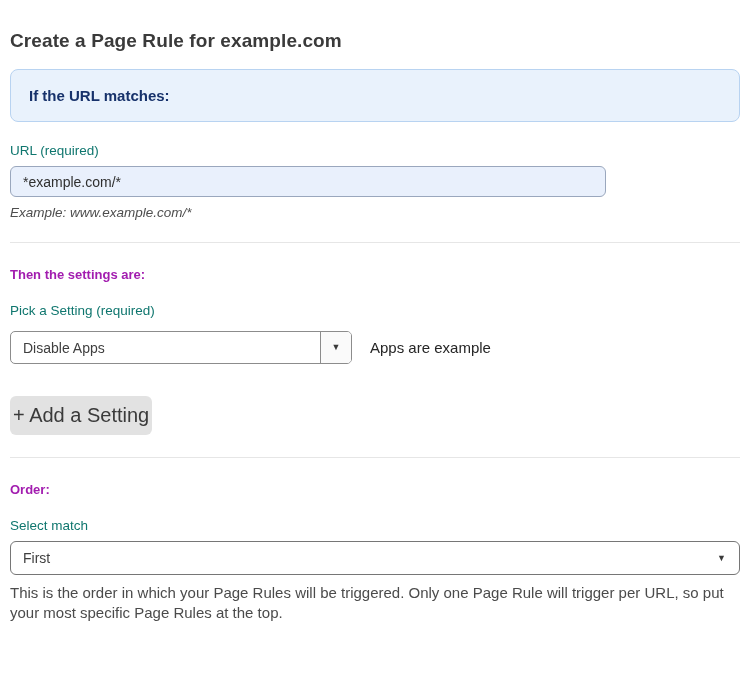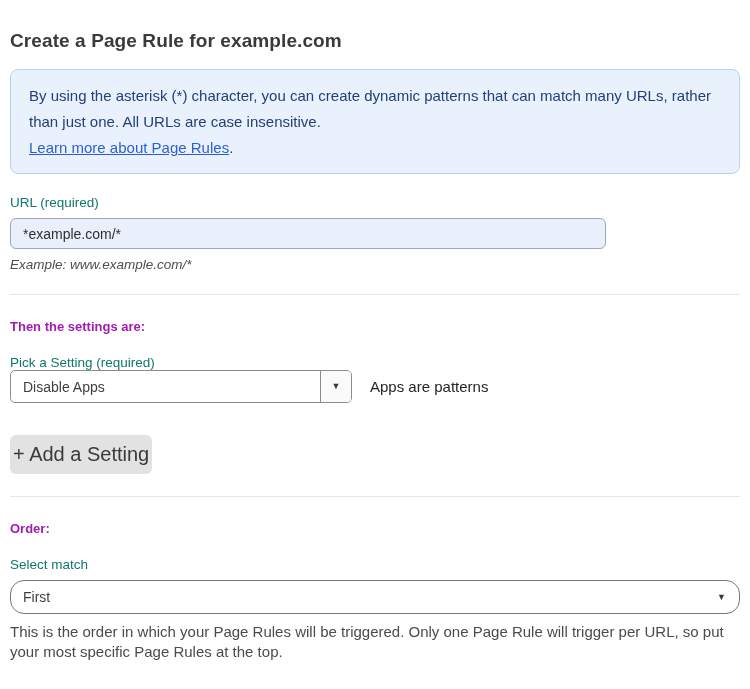--- a/index.html
+++ b/index.html
@@ -70,21 +70,21 @@
   }
   .section-heading {
     font-size: 13px;
     font-weight: bold;
     color: #a21caf;
     margin-top: 24px;
   }
   .setting-row {
     display: flex;
     align-items: center;
-    margin-top: 0;
+    margin-top: 13px;
   }
   .dropdown {
     display: flex;
     align-items: stretch;
     width: 342px;
     height: 33px;
     background: #ffffff;
     border: 1px solid #8c8c8c;
     border-radius: 5px;
     overflow: hidden;
@@ -130,21 +130,21 @@
   .btn-add { margin-top: 32px; }
   .select {
     position: relative;
     display: flex;
     align-items: center;
     width: 730px;
     height: 31px;
     margin-top: 8px;
     background: #ffffff;
     border: 1px solid #767676;
-    border-radius: 14px;
+    border-radius: 6px;
     padding: 16px 12px;
     font-size: 14px;
     color: #3f3f3f;
     cursor: pointer;
   }
   .select .caret {
     position: absolute;
     right: 13px;
     top: 50%;
     transform: translateY(-50%);
@@ -158,42 +158,40 @@
   }
 </style>
 </head>
 <body>
 
 
 
 <h1 class="page-title">Create a Page Rule for example.com</h1>
 
 <div class="info-box">
-  <div><span>By using the asterisk (*) character, you can create dynamic patterns that can match many URLs, rather than just one. All URLs are case insensitive.</span><br>
-    <span><a class="info-link">Learn more about Page Rules</a><span>.</span></span>
-  </div>
+  <div class="info-heading">If the URL matches:</div>
 </div>
 
 <div class="field-label">URL (required)</div>
 <input class="url-input" type="text" value="*example.com/*" style="">
 <div class="helper-text">Example: www.example.com/*</div>
 
 <hr class="divider">
 
 <div class="section-heading">Then the settings are:</div>
 
 <div class="field-label">Pick a Setting (required)</div>
 <div class="setting-row">
   <div class="dropdown">
     <div class="dropdown-value">Disable Apps</div>
     <div class="dropdown-caret-btn">
       <span class="caret">▼</span>
     </div>
   </div>
-  <div class="status-text">Apps are patterns</div>
+  <div class="status-text">Apps are example</div>
 </div>
 
 <button class="btn btn-add">+ Add a Setting</button>
 
 <hr class="divider">
 
 <div class="section-heading">Order:</div>
 
 <div class="field-label">Select match</div>
 <div class="select">

